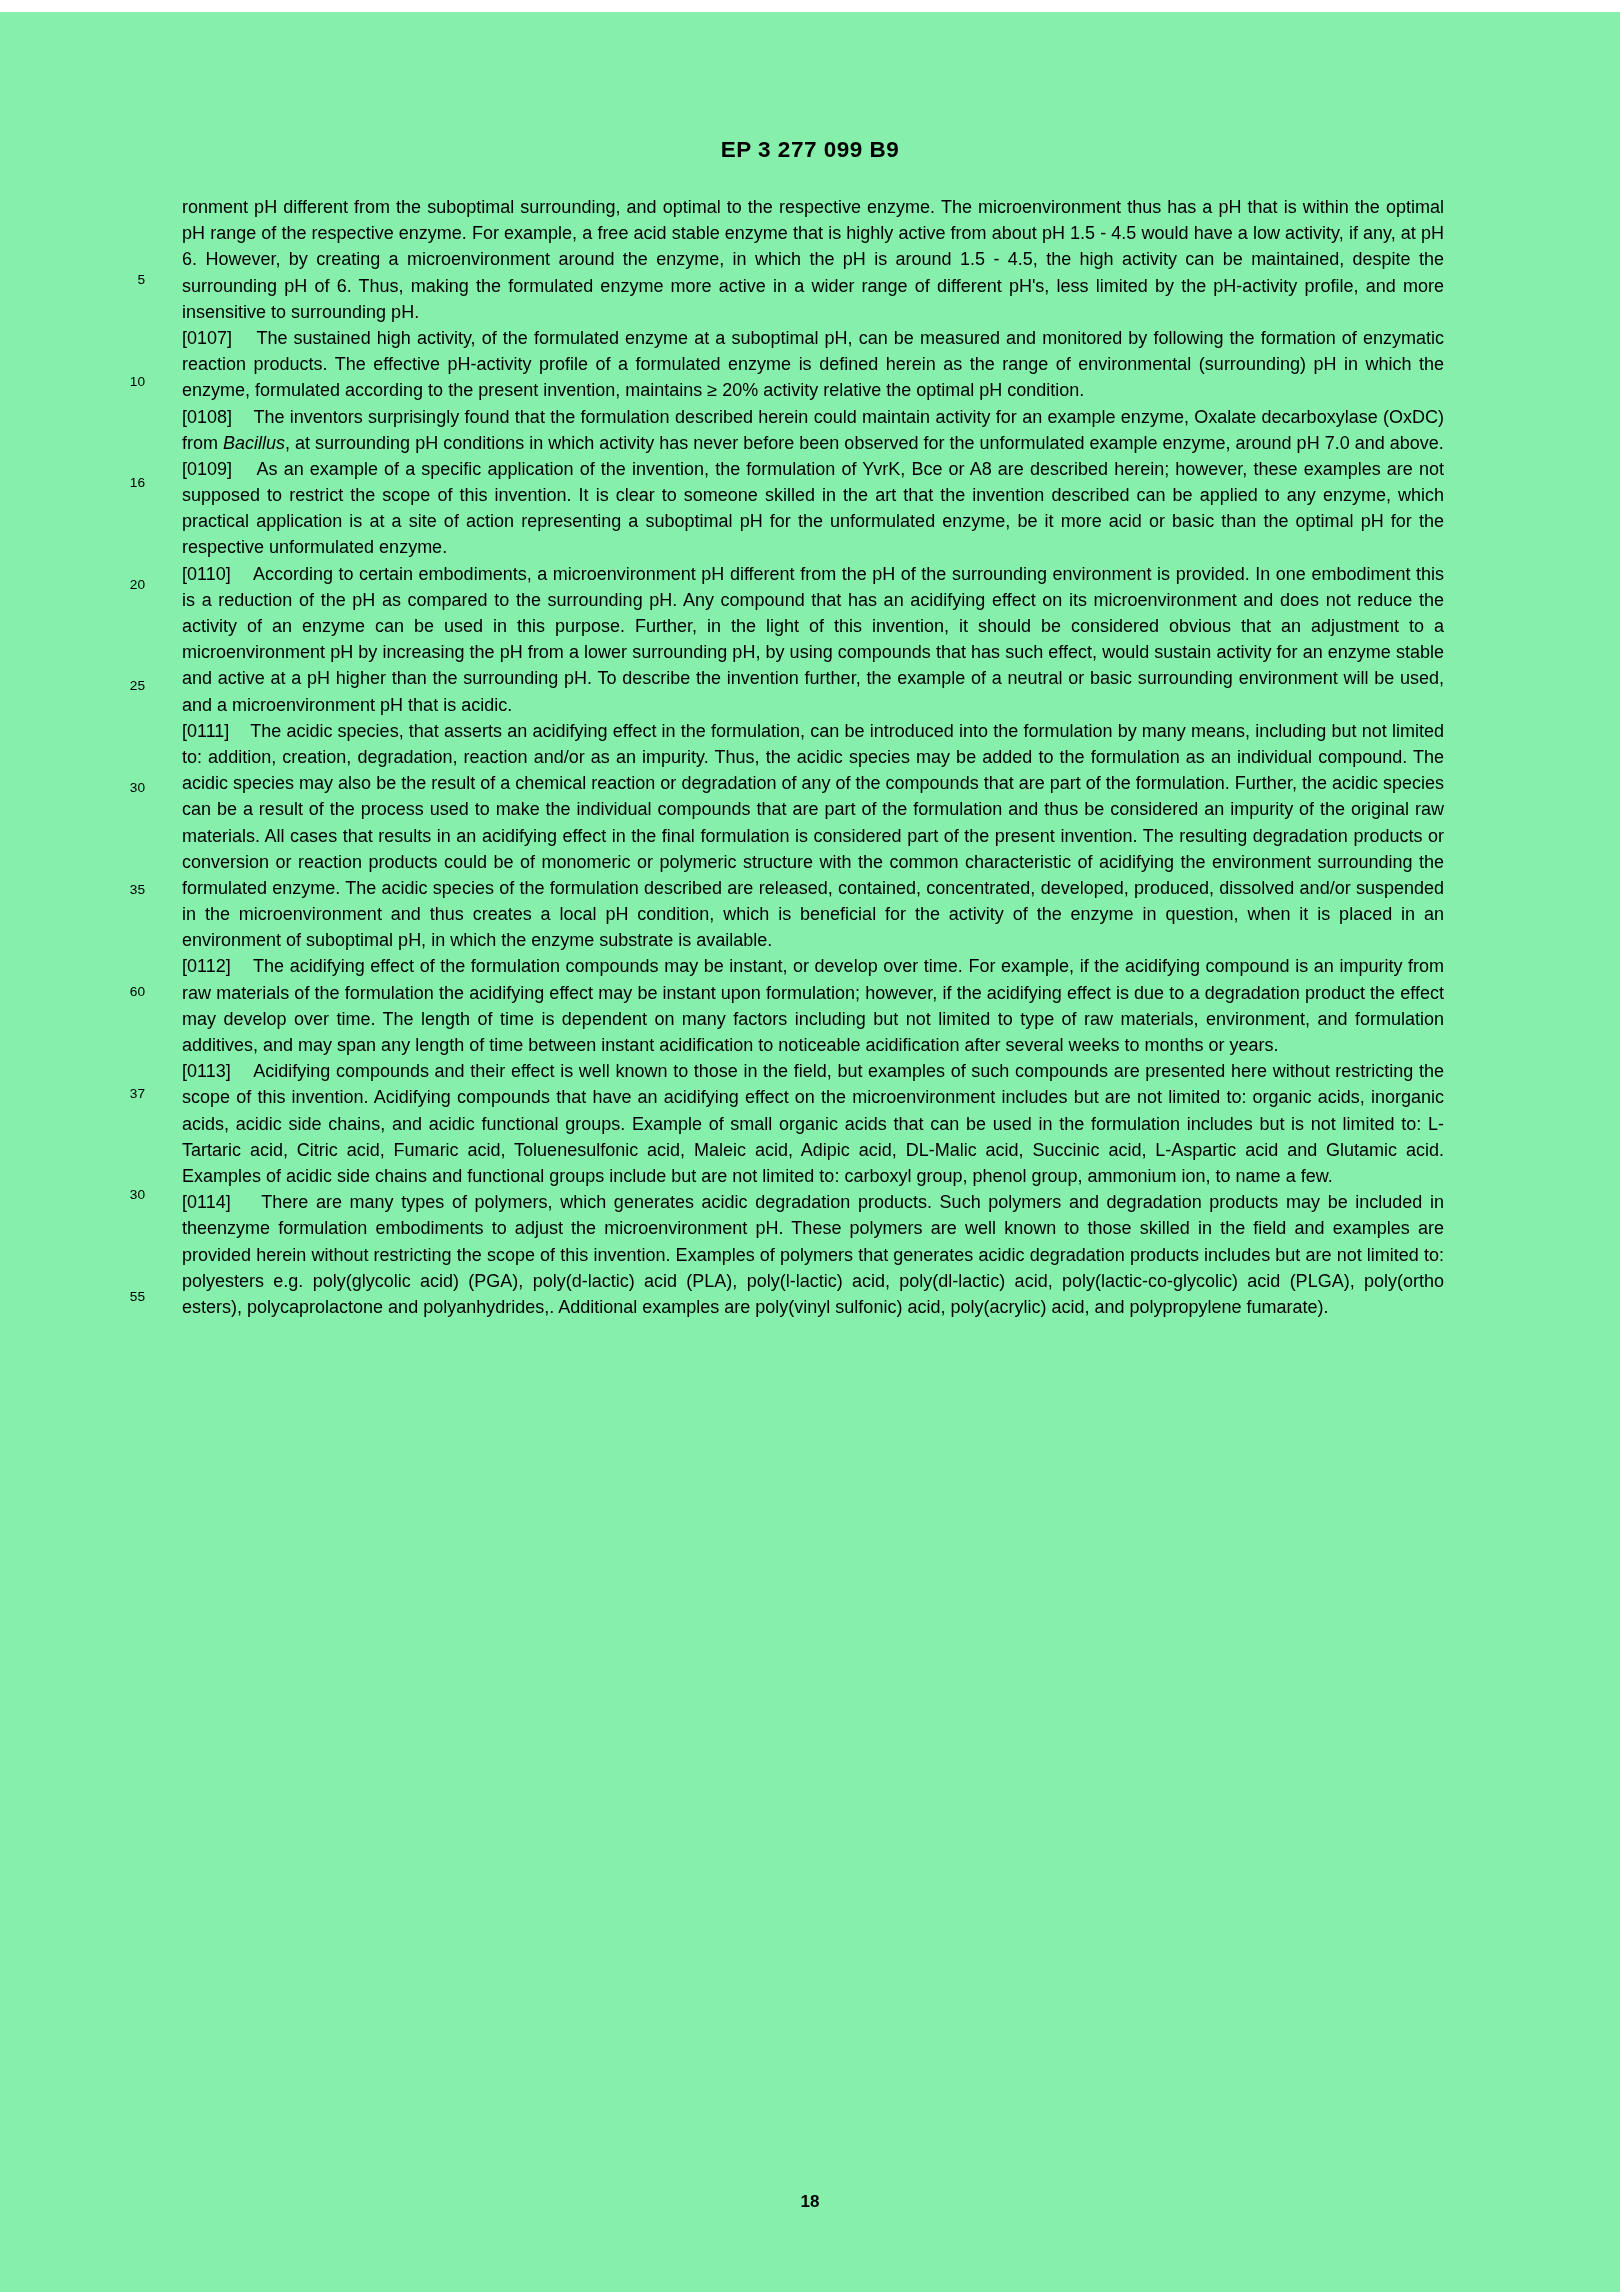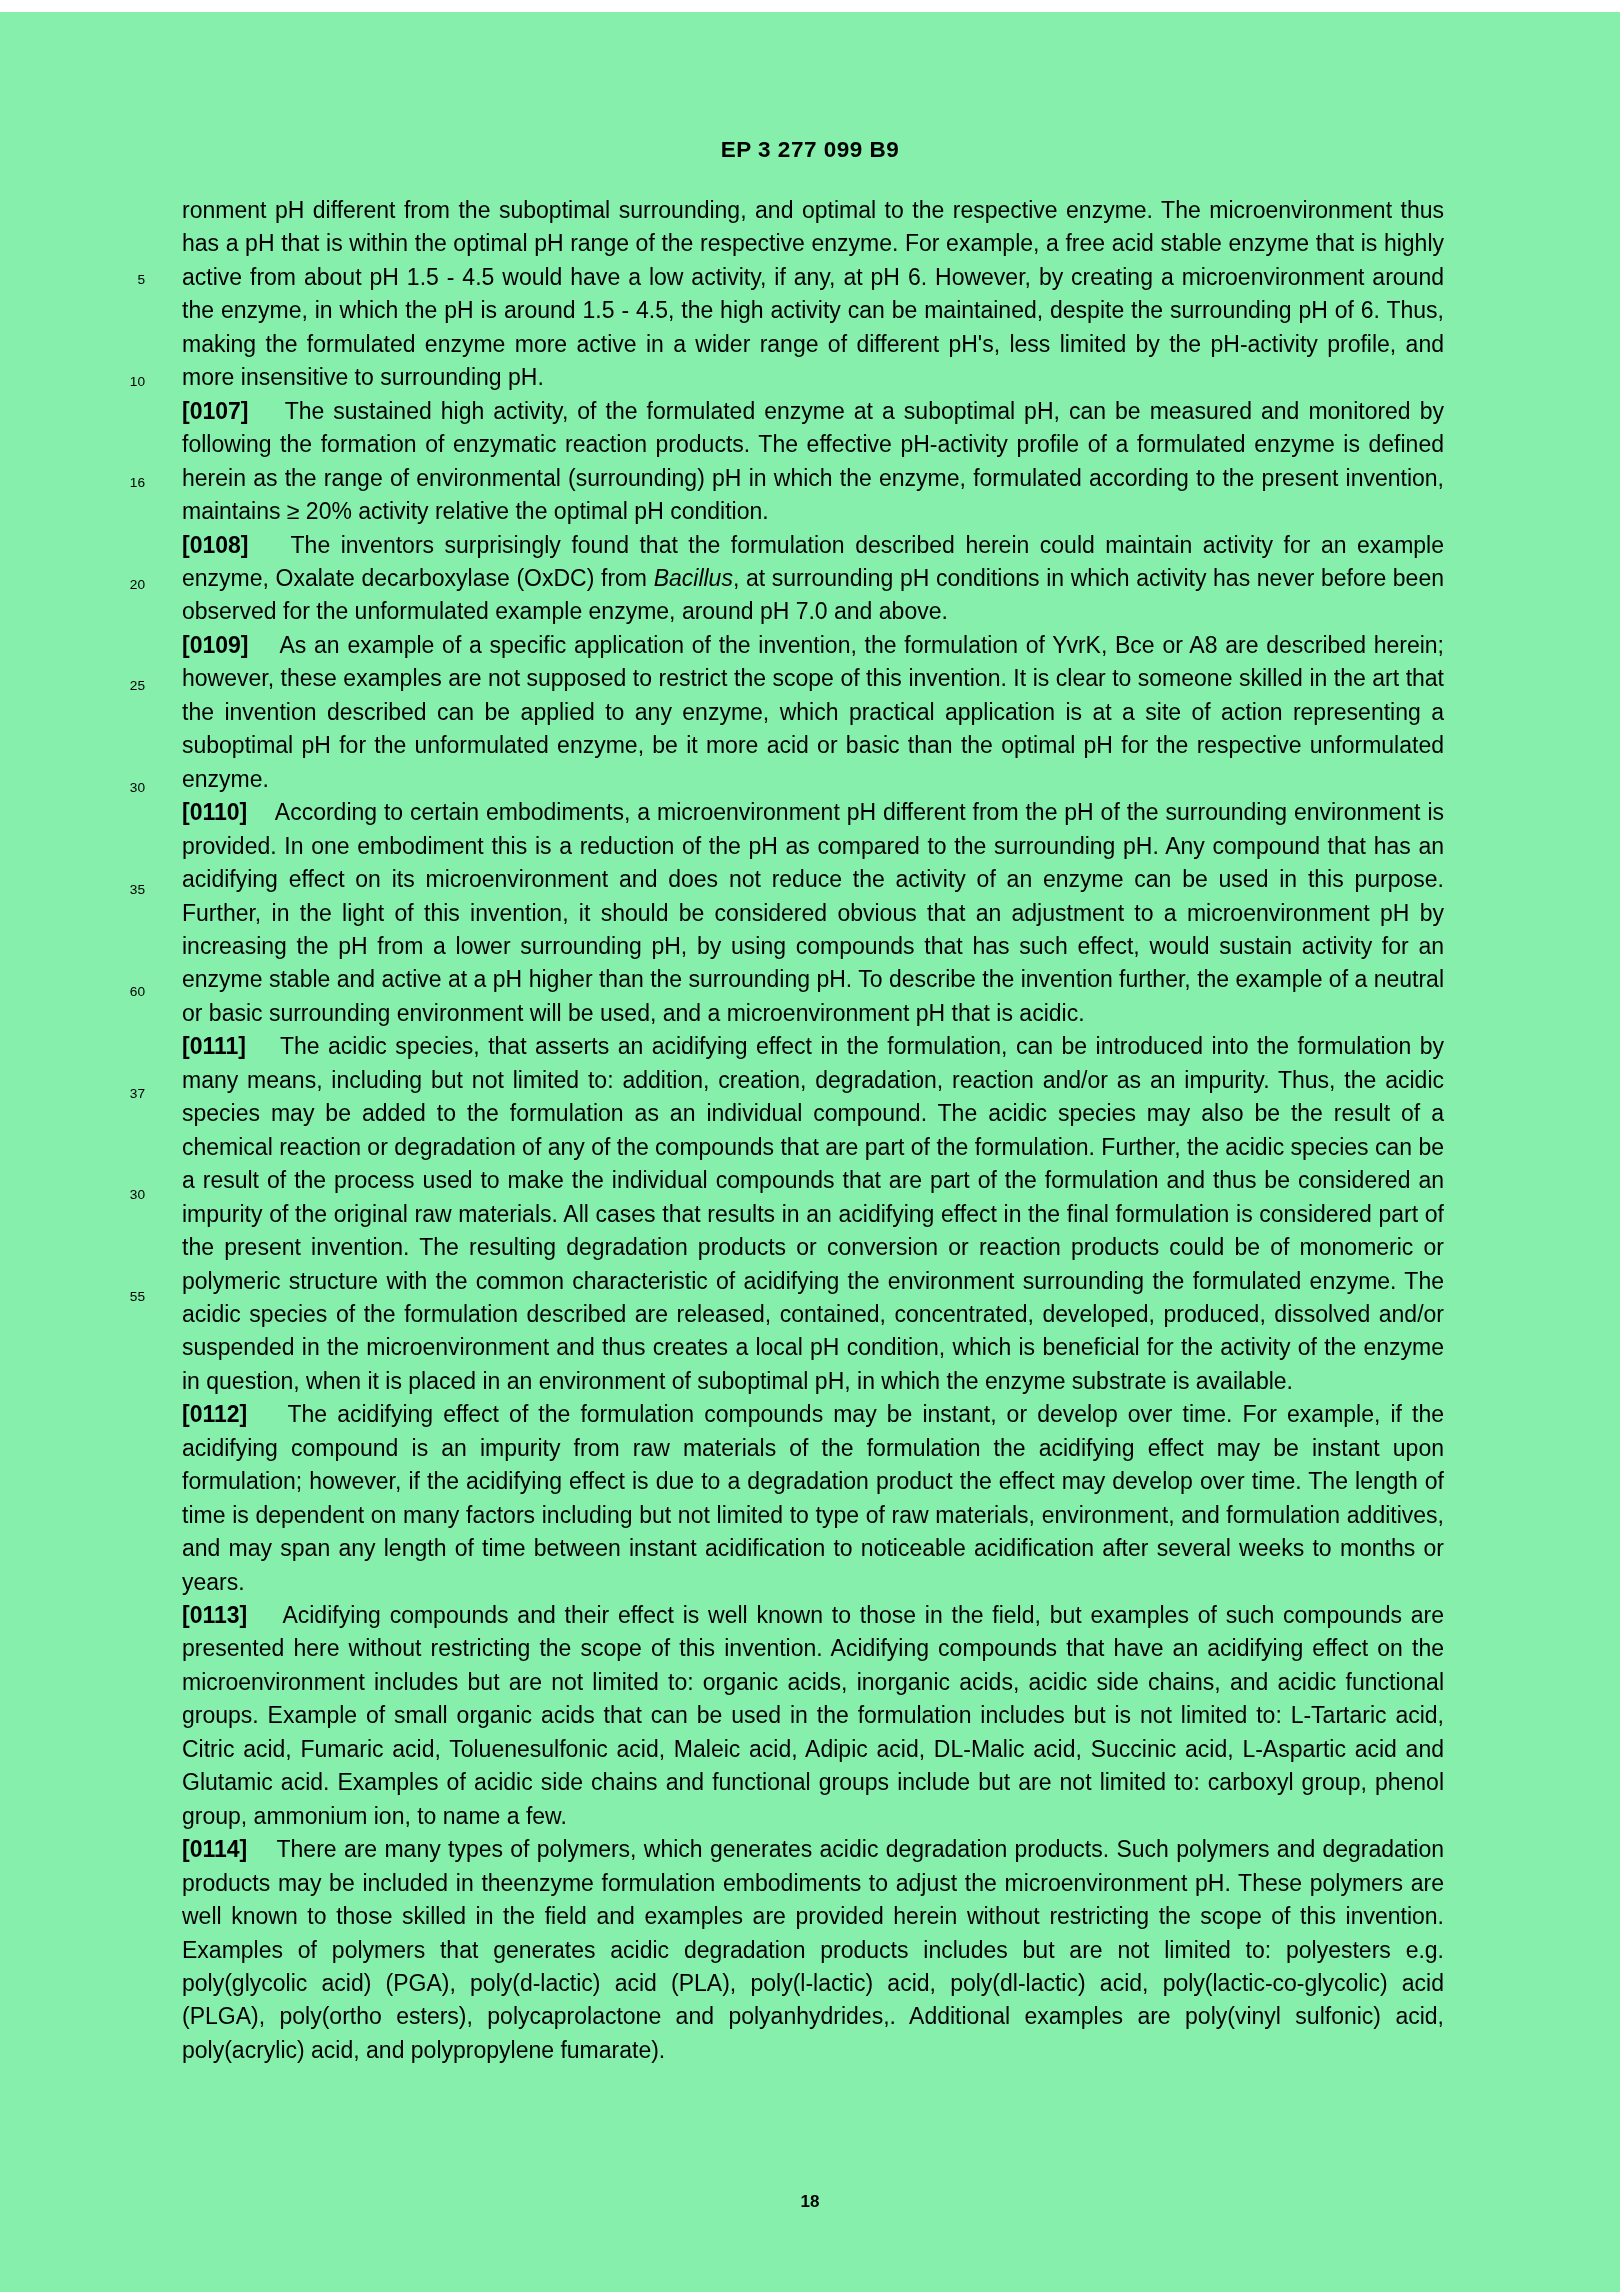--- a/index.html
+++ b/index.html
@@ -30,32 +30,32 @@
     font-weight: bold;
     letter-spacing: 0.5px;
   }
   .content {
     position: absolute;
     top: 182px;
     left: 182px;
     width: 1262px;
   }
   .para {
-    font-size: 23px;
+    font-size: 18px;
     line-height: 1.455;
     text-align: justify;
     text-justify: inter-word;
     margin: 0;
     hyphens: none;
   }
   .para + .para {
     margin-top: 0px;
   }
   .tag {
-    font-weight: bold;
+    font-weight: normal;
   }
   .ital {
     font-style: italic;
   }
   .linenums {
     position: absolute;
     top: 182px;
     left: 116px;
     width: 39px;
   }

